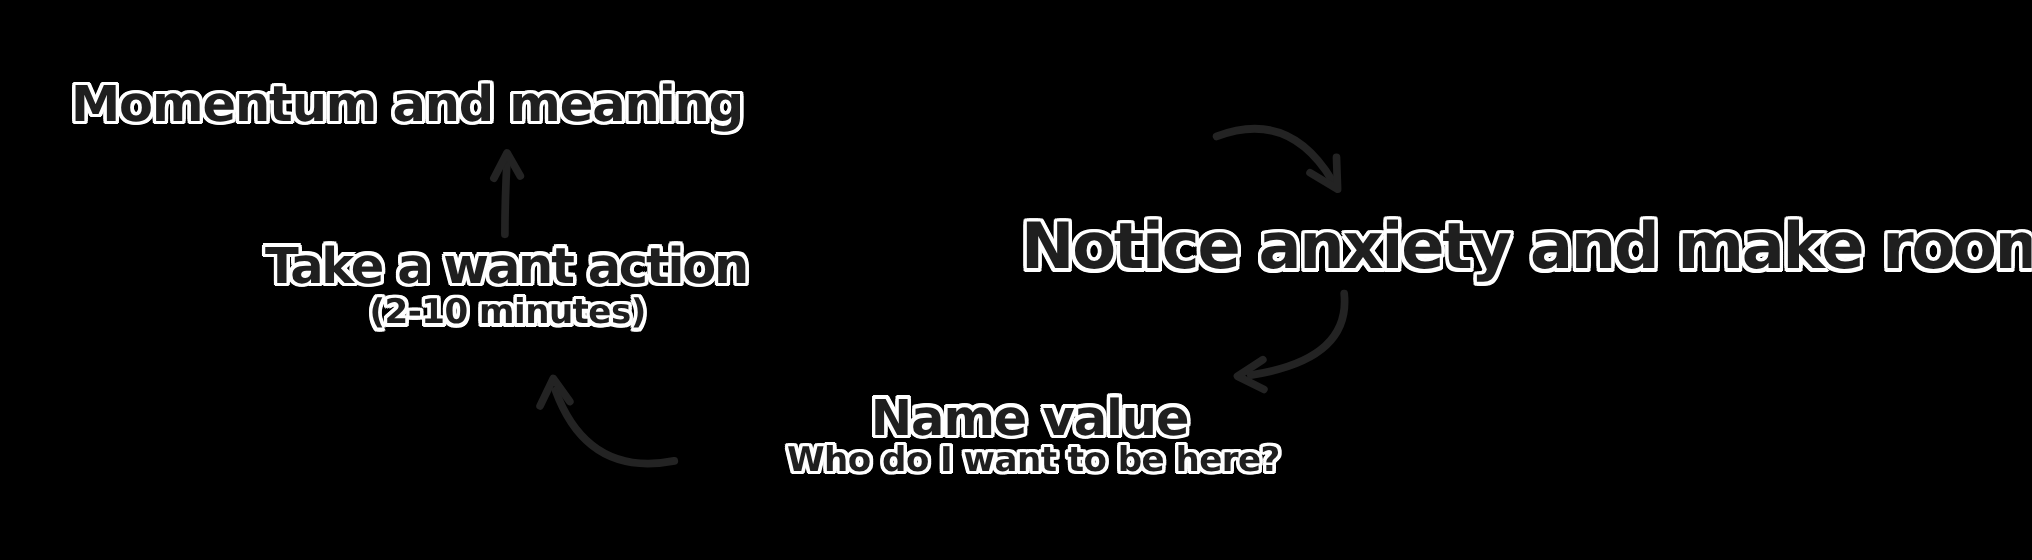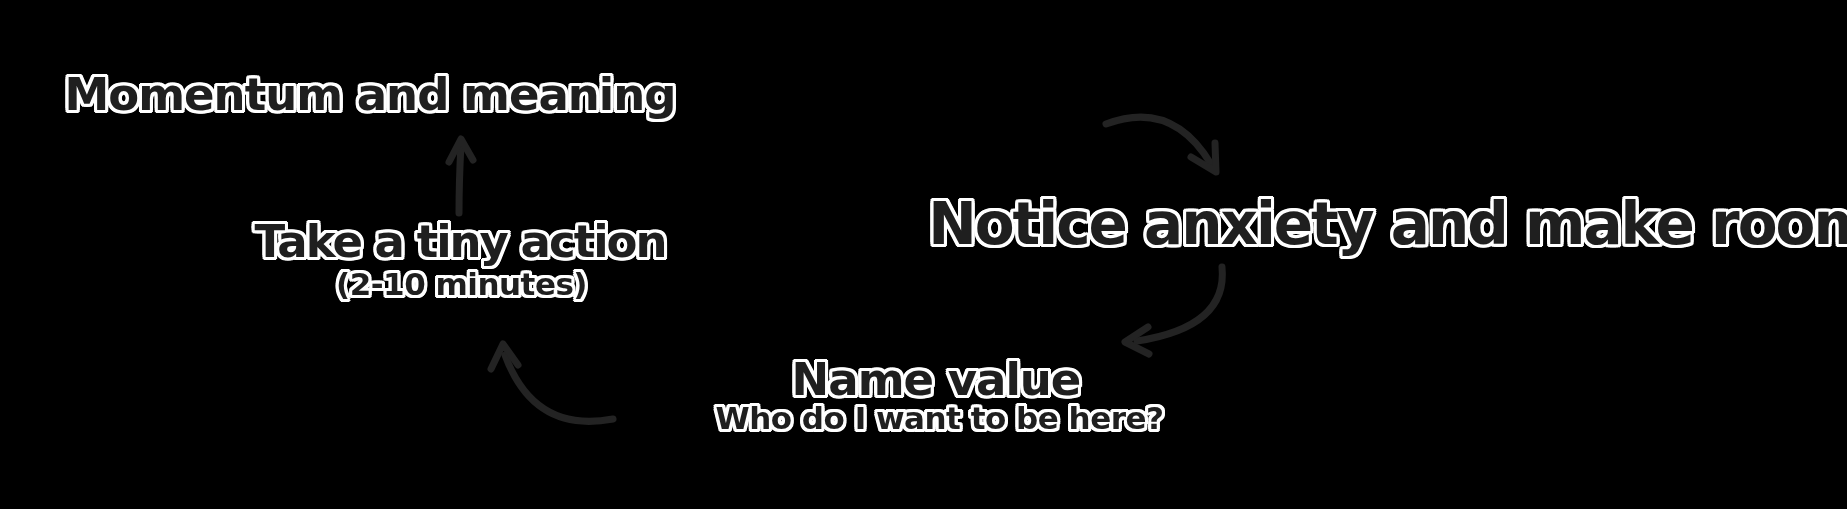--- a/index.html
+++ b/index.html
@@ -83,21 +83,21 @@
       <path d="M 613 419 Q 534 434 505 355"></path>
       <polyline points="491,369 503,344 518,365"></polyline>
     </g>
   </svg>
 
   <div class="node-label size-lg" id="momentum-label">Momentum and meaning</div>
 
 
   <div class="node-label size-lg" id="notice-label">Notice anxiety and make room</div>
 
-  <div class="node-label size-lg" id="action-label">Take a tiny action</div>
+  <div class="node-label size-lg" id="action-label">Take a want action</div>
 
   <div class="node-label size-sm" id="action-sub">(2-10 minutes)</div>
 
   <div class="node-label size-lg" id="value-label">Name value</div>
 
   <div class="node-label size-sm" id="value-sub">Who do I want to be here?</div>
 
 </div>
 
 </body></html>

